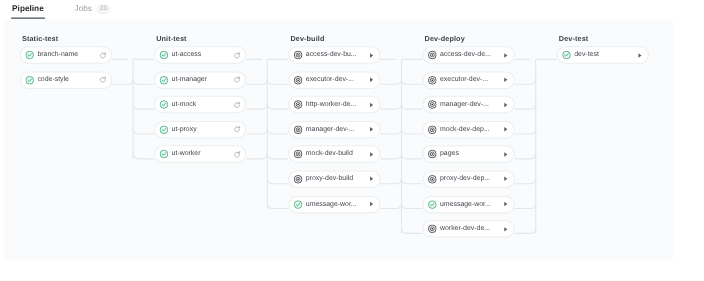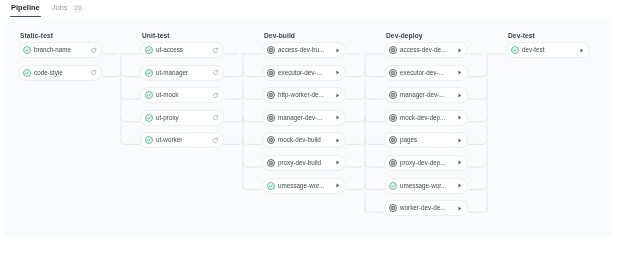--- a/index.html
+++ b/index.html
@@ -9,21 +9,21 @@
     font-family: "Liberation Sans", sans-serif;
     overflow: hidden;
   }
   #root { position: relative; width: 640px; height: 255px; }
 
   
   .tabbar {
     position: absolute; left: 0; top: 0;
     width: 640px; height: 18px;
     display: flex; align-items: flex-start;
-    padding-left: 10px; gap: 10px; text-align: right;
+    padding-left: 10px; gap: 26px; text-align: right;
   }
   .tab {
     position: relative;
     font-size: 7.5px; line-height: 12px;
     padding: 2px 1px 3px 1px;
     display: flex; align-items: center; gap: 4px;
     white-space: nowrap;
   }
   .tab.active { color: #1f2328; font-weight: bold; }
   .tab.active::after {

